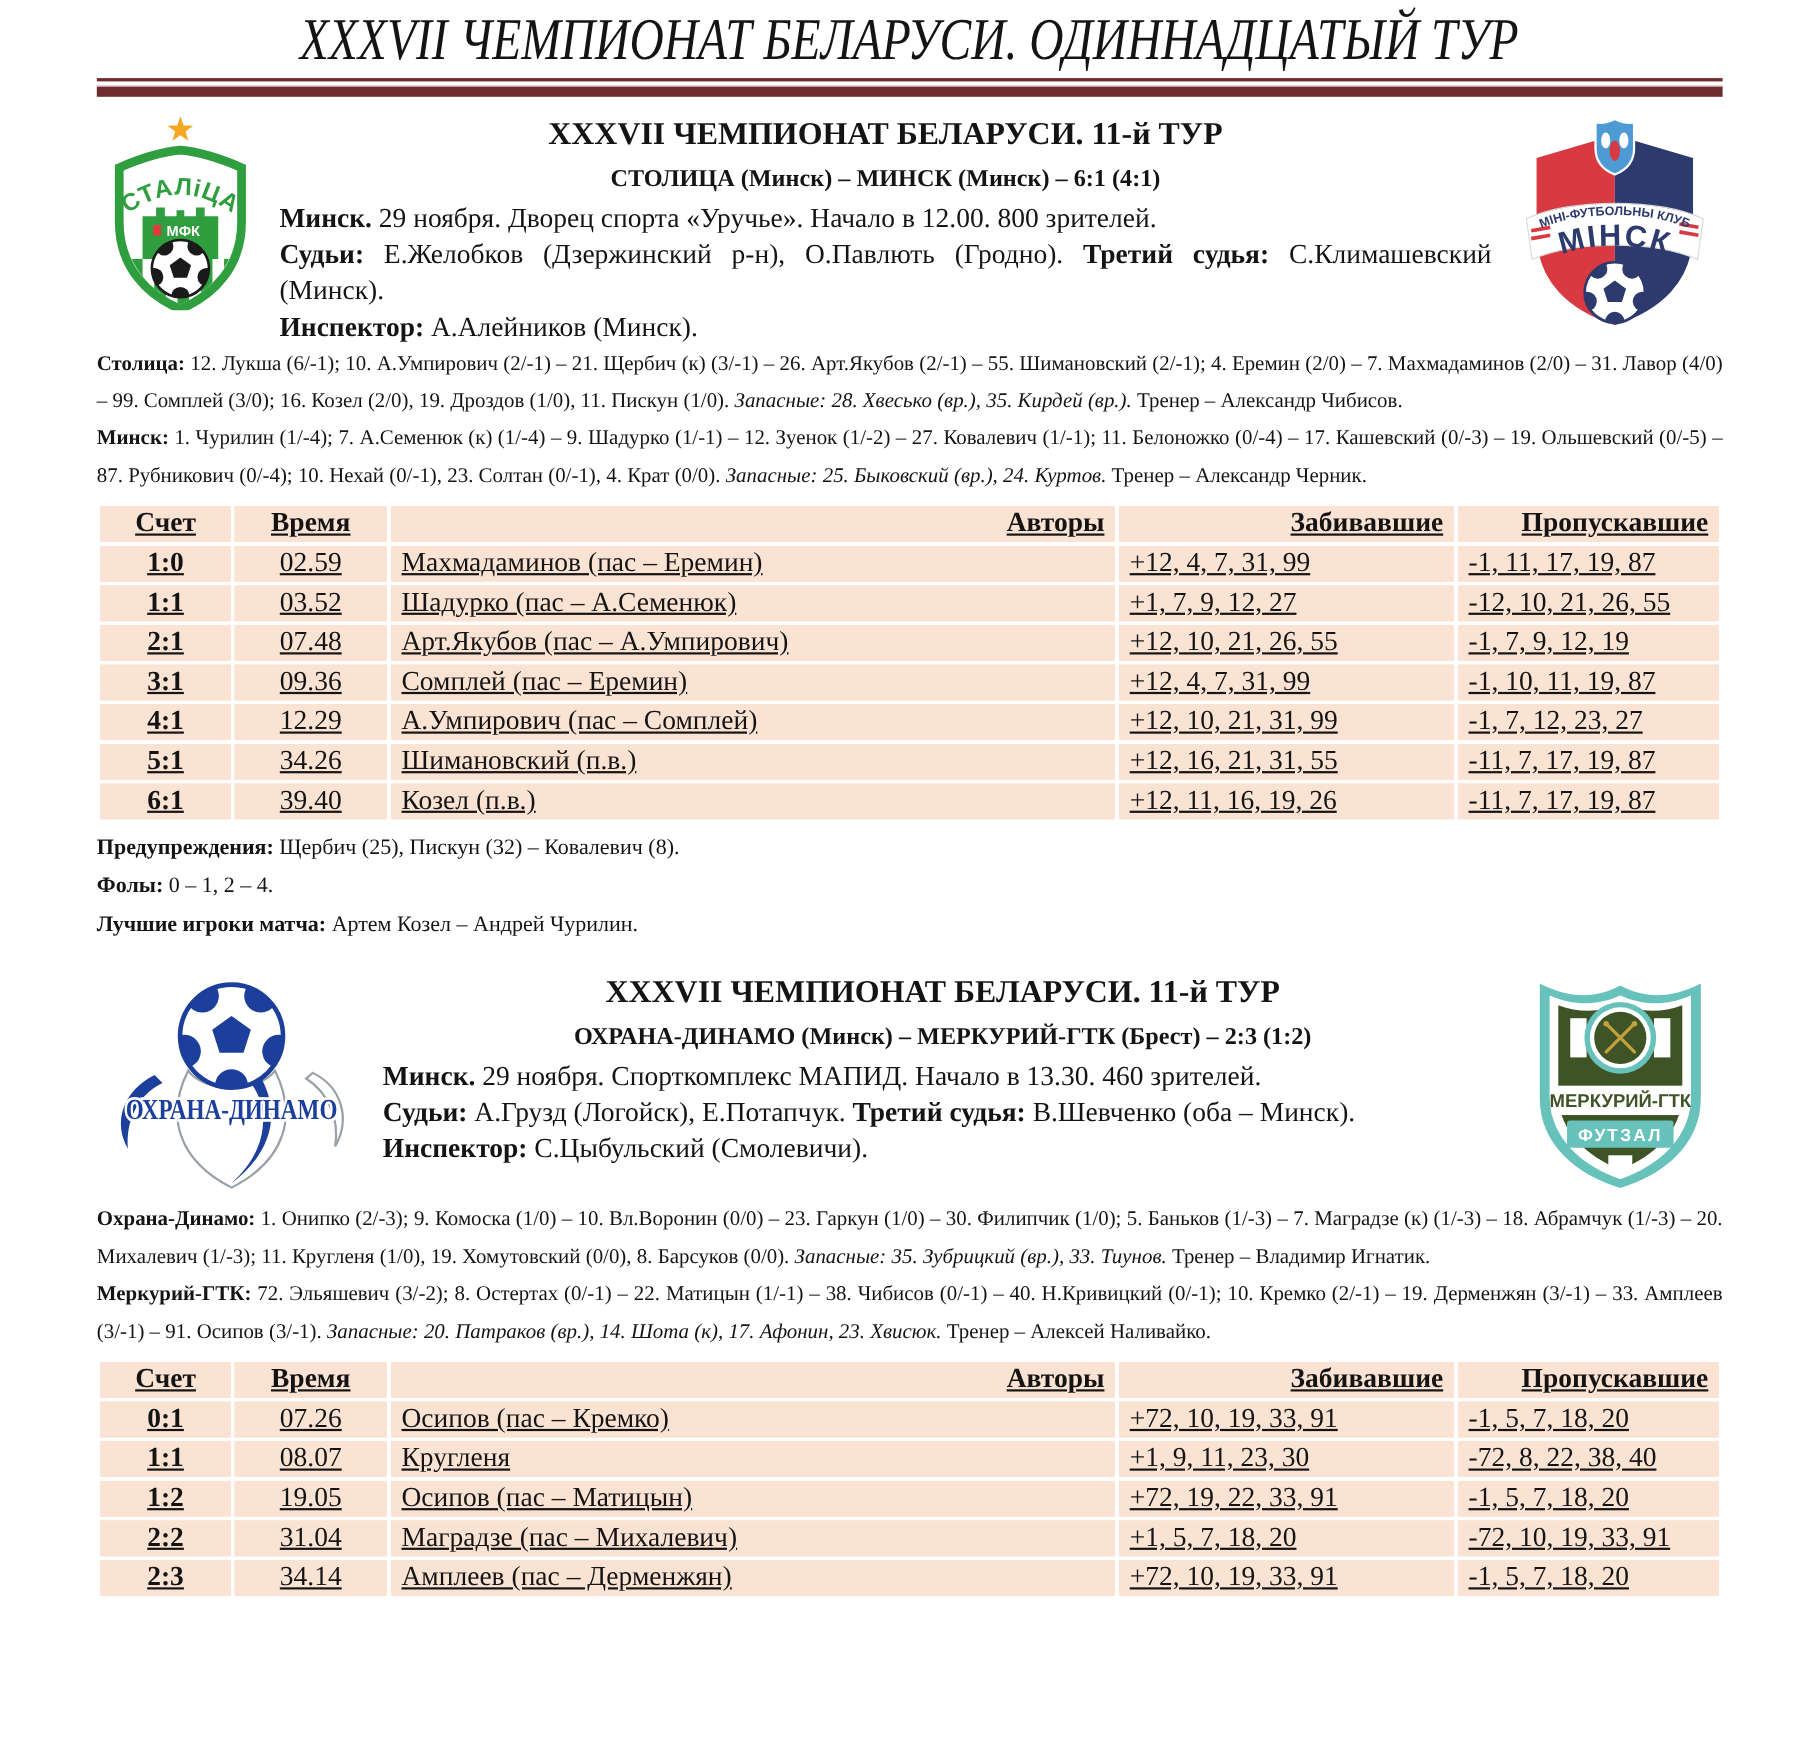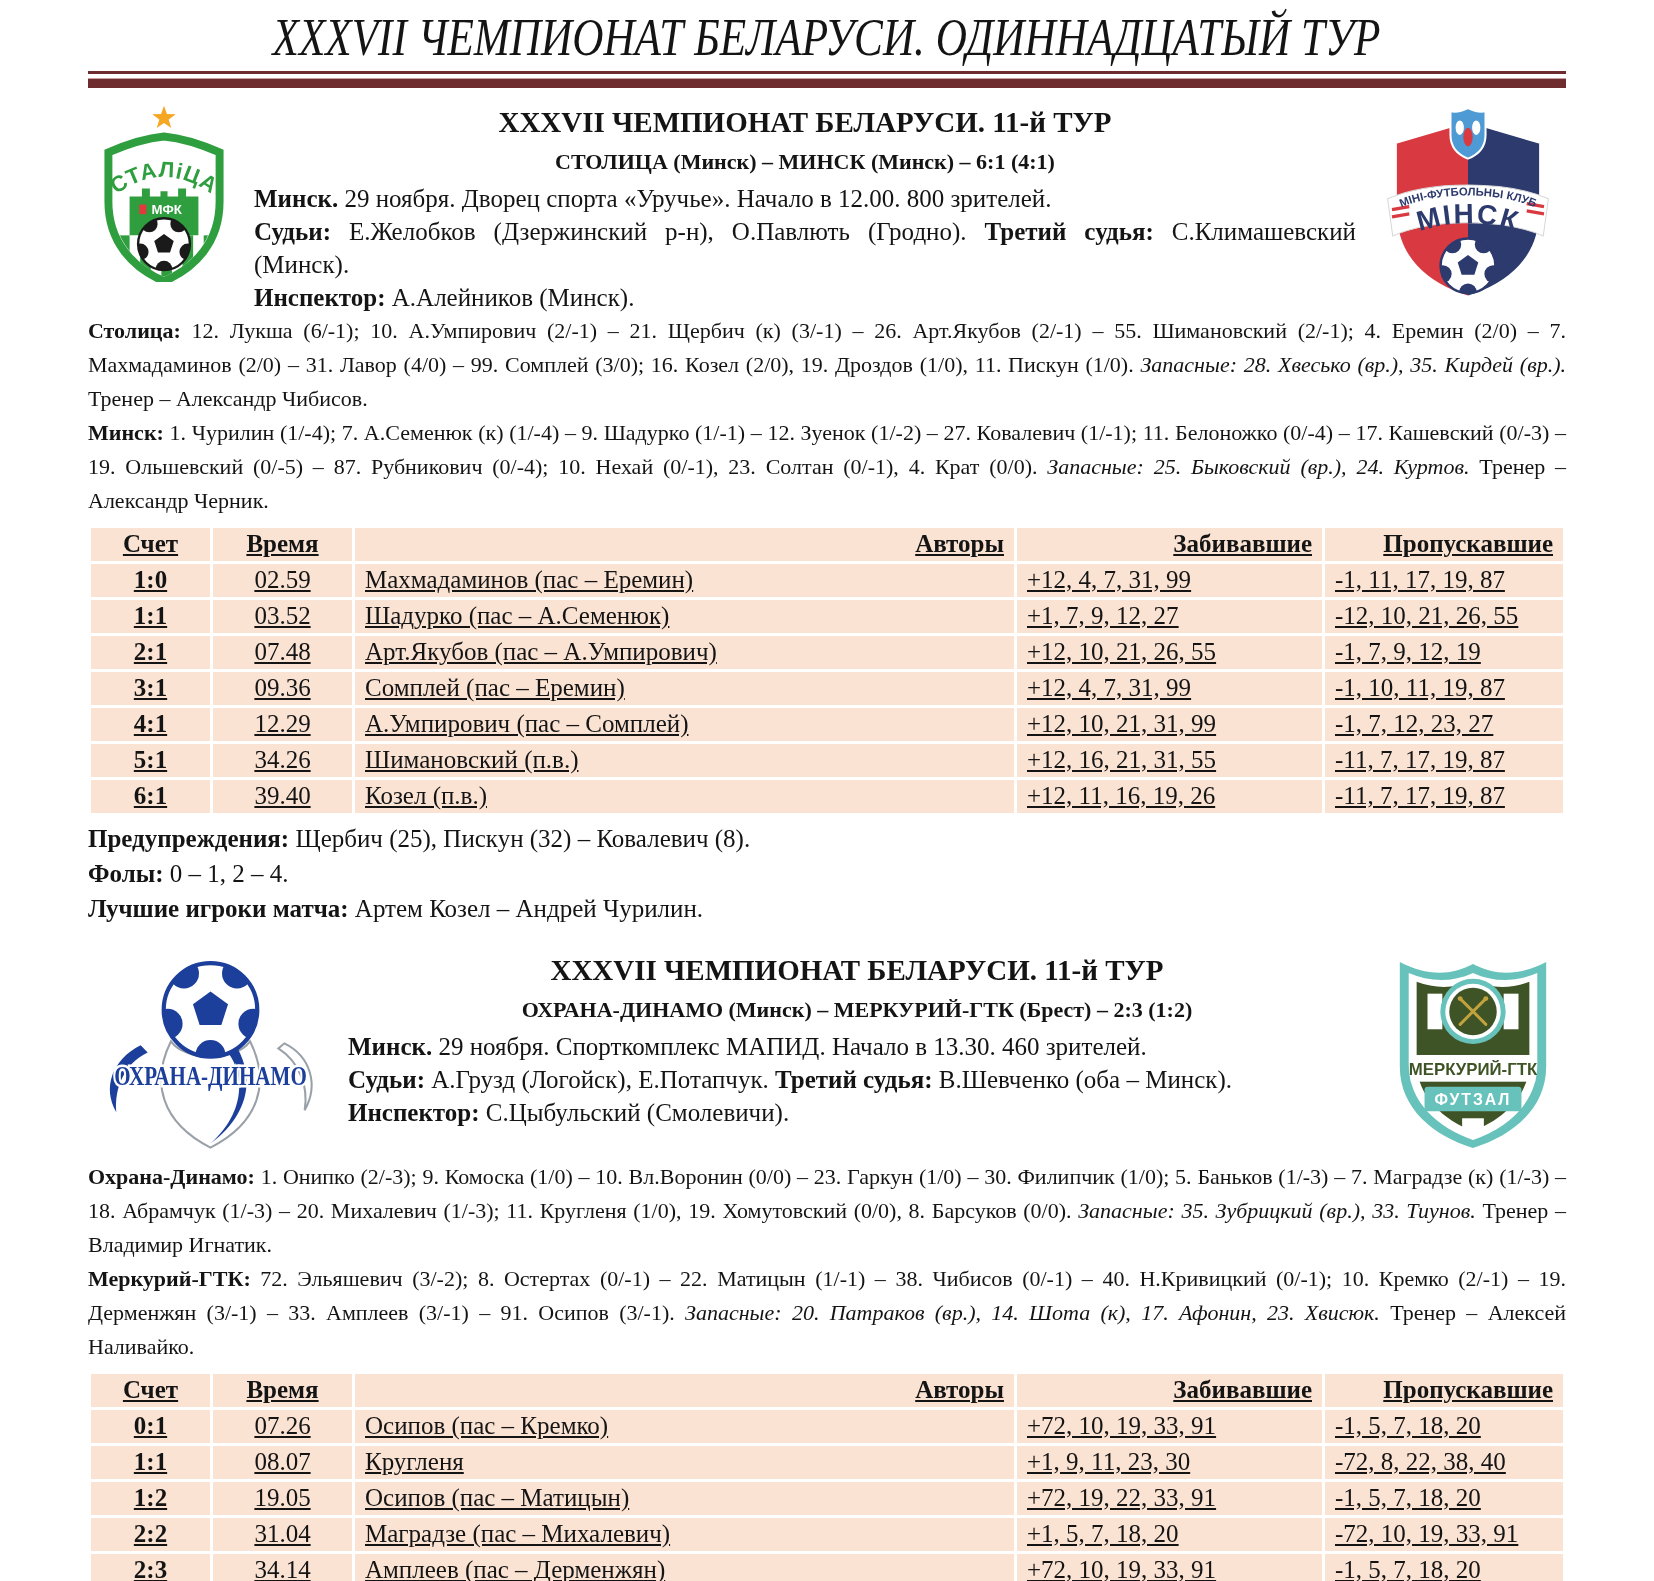--- a/index.html
+++ b/index.html
@@ -17,22 +17,22 @@
   .match { margin-top:16px; }
   .match + .match { margin-top:26px; }
   .match-head { display:grid; column-gap:14px; }
   .match-head.m1 { grid-template-columns:152px 1fr 196px; }
   .match-head.m2 { grid-template-columns:246px 1fr 186px; }
   .logo-cell { display:flex; justify-content:center; align-items:flex-start; }
   .head-center { text-align:center; }
   .match-title    { font-size:29px; font-weight:bold; line-height:37px; }
   .match-subtitle { font-size:22px; font-weight:bold; line-height:41px; }
   .info   { margin:0; font-size:25px; line-height:33px; text-align:justify; }
-  .roster { margin:0; font-size:22px; line-height:34px; text-align:justify;font-family:Liberation Serif, serif; }
-  .note   { margin:0; font-size:25px; line-height:35px; }
+  .roster { margin:0; font-size:19px; line-height:34px; text-align:justify;font-family:Liberation Serif, serif; }
+  .note   { margin:0; font-size:20px; line-height:35px; }
   .b { font-weight:bold;margin-top:36px; }
   .i { font-style:italic; }
 
   
   table.goals { width:100%; border-collapse:collapse; table-layout:fixed; margin:7px 0 5px;text-decoration:underline; }
   .goals th, .goals td { border:3px solid #ffffff; background:#fbe3d4; font-size:25px;
                          line-height:29px; padding:1px 10px 3px; overflow:hidden; white-space:nowrap; }
   .goals th { font-weight:bold; text-align:right; }
   .goals th:nth-child(1), .goals td:nth-child(1),
   .goals th:nth-child(2), .goals td:nth-child(2) { text-align:center; }

